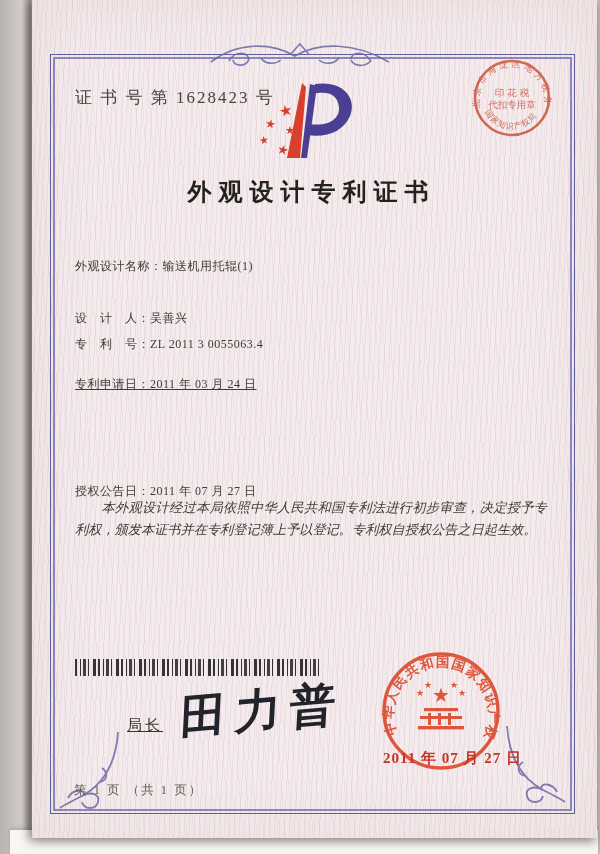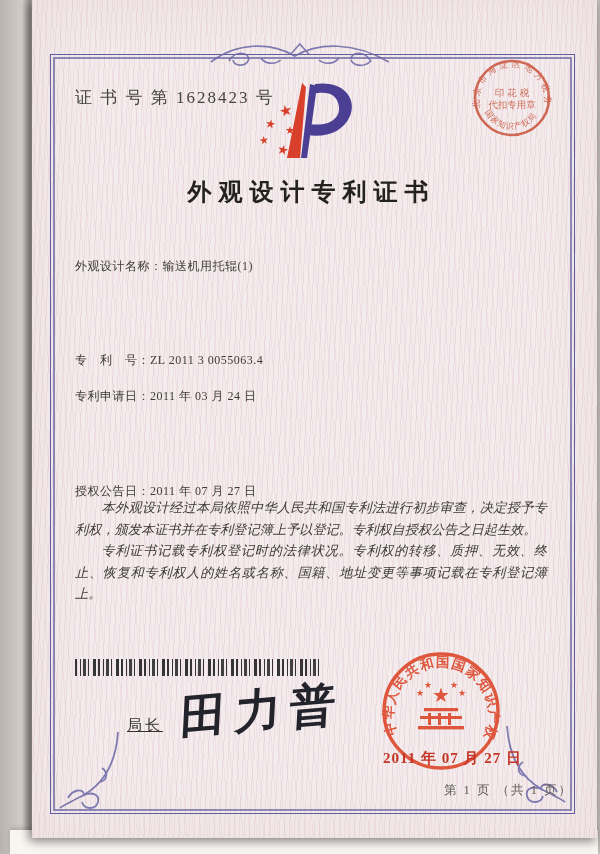--- a/index.html
+++ b/index.html
@@ -21,38 +21,38 @@
   .frame-inner{position:absolute;inset:2px;border:2px solid #6b68a6;opacity:.75;}
   .ornament-top{position:absolute;left:50%;top:36px;transform:translateX(-58%);}
   .flourish{position:absolute;}
   .flourish.bl{left:22px;top:728px;}
   .flourish.br{right:26px;top:722px;transform:scaleX(-1);}
   .certno{position:absolute;left:43px;top:86px;font-size:17px;letter-spacing:2px;color:#45443c;}
   .logo{position:absolute;left:203px;top:58px;}
   .title{position:absolute;left:18px;top:176px;width:523px;text-align:center;
          font-size:24px;font-weight:700;letter-spacing:7px;color:#23221d;}
   .field{position:absolute;left:43px;font-size:12px;color:#3d3c33;white-space:pre;letter-spacing:.5px;}
-  .f0{top:258px;} .f1{top:310px;} .f2{top:352px;} .f3{top:388px;} .f4{top:437px;} .f5{top:483px;}
+  .f0{top:258px;} .f1{top:310px;} .f2{top:336px;} .f3{top:376px;text-decoration:underline;} .f4{top:437px;} .f5{top:483px;}
   .body-text{position:absolute;left:43px;top:497px;width:472px;font-style:italic;}
   .body-text p{margin:0;font-size:13.2px;line-height:21.5px;text-indent:2em;text-align:justify;color:#3c3b33;}
   .barcode{position:absolute;left:43px;top:659px;width:246px;height:17px;
     background-image:repeating-linear-gradient(90deg,
       #1c1c1c 0 2px, transparent 2px 5px,
       #1c1c1c 5px 6px, transparent 6px 8px,
       #2a2a2a 8px 11px, transparent 11px 13px,
       #1c1c1c 13px 14px, transparent 14px 18px,
       #1c1c1c 18px 21px, transparent 21px 23px);
     opacity:.88;}
   .director{position:absolute;left:95px;top:716px;font-size:15px;letter-spacing:3px;color:#35342e;text-decoration:underline;}
   .signature{position:absolute;left:148px;top:680px;font-size:46px;letter-spacing:9px;color:#23232b;
     font-family:"DejaVu Sans",sans-serif;font-weight:600;transform:rotate(-5deg) skewX(-8deg);}
   .seal-big{position:absolute;left:348px;top:650px;opacity:.92;}
   .seal-small{position:absolute;left:440px;top:58px;opacity:.85;}
   .issue-date{position:absolute;left:351px;top:749px;font-size:15px;letter-spacing:1px;color:#c43525;font-weight:600;}
-  .footer{position:absolute;left:18px;top:782px;width:523px;text-align:right;font-size:12.5px;letter-spacing:2px;color:#5c5a50;}
+  .footer{position:absolute;left:18px;top:782px;width:523px;text-align:left;font-size:12.5px;letter-spacing:2px;color:#5c5a50;padding-left:24px;}
 </style>
 </head>
 <body>
 
 <div class="underpage"></div>
 
 <div class="sheet">
 
   <div class="frame">
     <div class="frame-inner"></div>
@@ -96,27 +96,27 @@
       <text x="30" y="70" font-size="12" transform="rotate(10 35 66)">★</text>
       <text x="50" y="76" font-size="11">★</text>
       <text x="24" y="86" font-size="11" transform="rotate(-10 29 82)">★</text>
       <text x="42" y="96" font-size="13" transform="rotate(14 47 92)">★</text>
     </g>
   </svg>
 
   <div class="title">外观设计专利证书</div>
 
   <div class="field f0"><span>外观设计名称：</span><span>输送机用托辊(1)</span></div>
+  <div class="field f1"><span>设　计　人：</span><span>吴善兴</span></div>
   <div class="field f2"><span>专　利　号：</span><span>ZL 2011 3 0055063.4</span></div>
   <div class="field f3"><span>专利申请日：</span><span>2011 年 03 月 24 日</span></div>
   <div class="field f5"><span>授权公告日：</span><span>2011 年 07 月 27 日</span></div>
 
   <div class="body-text">
     <p>本外观设计经过本局依照中华人民共和国专利法进行初步审查，决定授予专利权，颁发本证书并在专利登记簿上予以登记。专利权自授权公告之日起生效。</p>
-    <p>专利证书记载专利权登记时的法律状况。专利权的转移、质押、无效、终止、恢复和专利权人的姓名或名称、国籍、地址变更等事项记载在专利登记簿上。</p>
   </div>
 
   <div class="barcode"></div>
 
   <div class="director">局长</div>
   <div class="signature">田力普</div>
 
   <svg class="seal-big" width="122" height="122" viewBox="0 0 122 122">
     <defs>
         <path id="arcBig" d="M 17 84 A 48 48 0 1 1 105 84" fill="none"></path>

